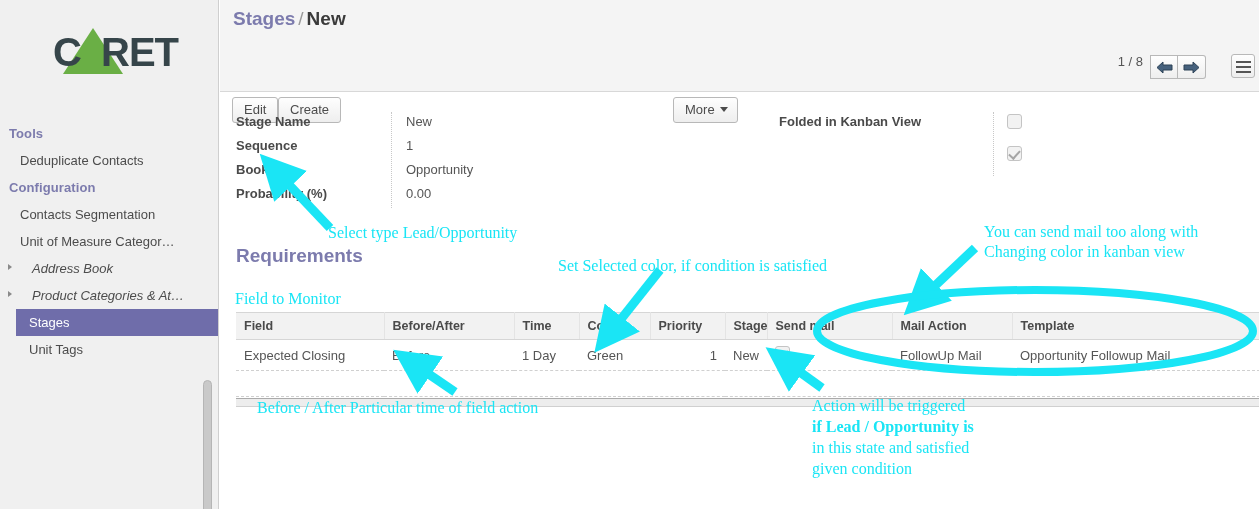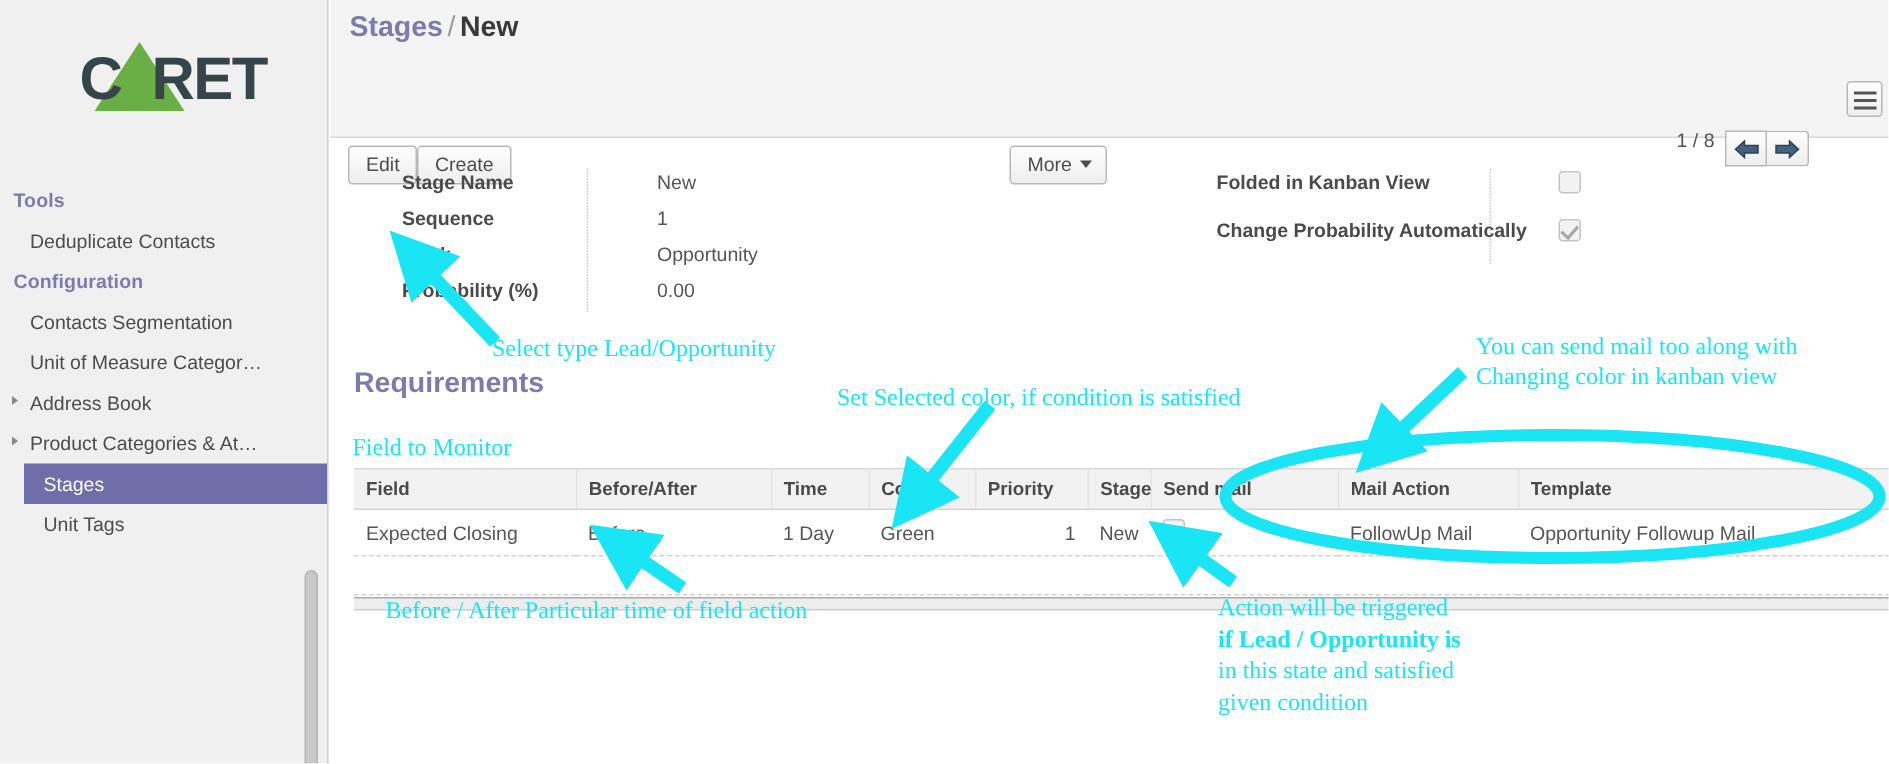--- a/index.html
+++ b/index.html
@@ -26,21 +26,21 @@
   #nav { position:absolute; top:120px; left:0; right:0; }
   .nav-group-title {
     color:#7c7bad; font-weight:bold; font-size:13px;
     padding:6px 0 6px 9px; letter-spacing:.1px;
   }
   .nav-item {
     font-size:13px; color:#4c4c4c;
     padding:6px 0 6px 20px; position:relative; line-height:15px;
     white-space:nowrap;
   }
-  .nav-item.has-caret { padding-left:20px; }
+  .nav-item.has-caret { padding-left:32px;font-style:italic; }
   .nav-item .caret {
     position:absolute; left:8px; top:9px;
     width:0;height:0;
     border-left:4px solid #8a8a8a; border-top:3.5px solid transparent; border-bottom:3.5px solid transparent;
   }
   .nav-item .caret.open {
     border-left:4px solid transparent; border-right:4px solid transparent;
     border-top:4px solid #8a8a8a; left:7px; top:10px;
   }
   .nav-item.child { padding-left:29px; }
@@ -88,21 +88,21 @@
   #btn-more   { position:absolute; left:453px; top:53px; padding-right:9px;}
   #btn-more .dd {
     display:inline-block; margin-left:5px;
     width:0;height:0;border-left:4px solid transparent;border-right:4px solid transparent;
     border-top:5px solid #4c4c4c; vertical-align:2px;
   }
   #pager {
     position:absolute; right:53px; top:54px;
     font-size:13px; color:#555;
   }
-  #pager .count { display:inline-block; vertical-align:4px; margin-right:7px;margin-top:32px; }
+  #pager .count { display:inline-block; vertical-align:4px; margin-right:7px; }
   .navbtn {
     display:inline-block; width:28px; height:24px;
     background:linear-gradient(#fefefe,#eeeeee);
     border:1px solid #b8b8b8; vertical-align:middle; position:relative; cursor:pointer;
   }
   .navbtn:first-of-type { border-radius:3px 0 0 3px; }
   .navbtn + .navbtn { border-radius:0 3px 3px 0; border-left:none; }
   .navbtn svg { position:absolute; left:5px; top:5px; }
   #btn-menu {
     position:absolute; right:4px; top:54px;
@@ -115,21 +115,21 @@
   }
   #btn-menu .ln:nth-child(1){ top:6px; }
   #btn-menu .ln:nth-child(2){ top:11px; }
   #btn-menu .ln:nth-child(3){ top:16px; }
 
   
   #form { position:absolute; left:0; top:90px; right:0; }
   .fieldcol { position:absolute; top:22px; }
   #fieldcol-left  { left:16px;  width:530px; }
   #fieldcol-right { left:559px; width:300px; }
-  .frow { height:24px; position:relative; margin-bottom:0px;margin-left:32px; }
+  .frow { height:24px; position:relative; margin-bottom:0px; }
   .flabel {
     position:absolute; left:0; top:2px;
     font-weight:bold; color:#4a4a4a; font-size:13px;
   }
   .fvalue { position:absolute; top:2px; color:#555; font-size:13px; }
   #fieldcol-left  .fvalue { left:170px; }
   #fieldcol-left  .divline {
     position:absolute; left:155px; top:0; width:1px; height:96px;
     border-left:1px dotted #c8c8c8;
   }
@@ -287,21 +287,20 @@
     <div class="fieldcol" id="fieldcol-right">
       <div class="divline"></div>
 
       <div class="frow" style="height:32px">
         <span class="flabel">Folded in Kanban View</span>
         <span class="fvalue">
           <span class="cbox"></span>
         </span>
       </div>
       <div class="frow" style="height:32px">
-        <span class="flabel">Change Probability Automatically</span>
         <span class="fvalue">
           <span class="cbox checked"></span>
         </span>
       </div>
     </div>
 
     <div id="requirements-heading">Requirements</div>
 
     <div id="o2m">
       <table class="o2m">

